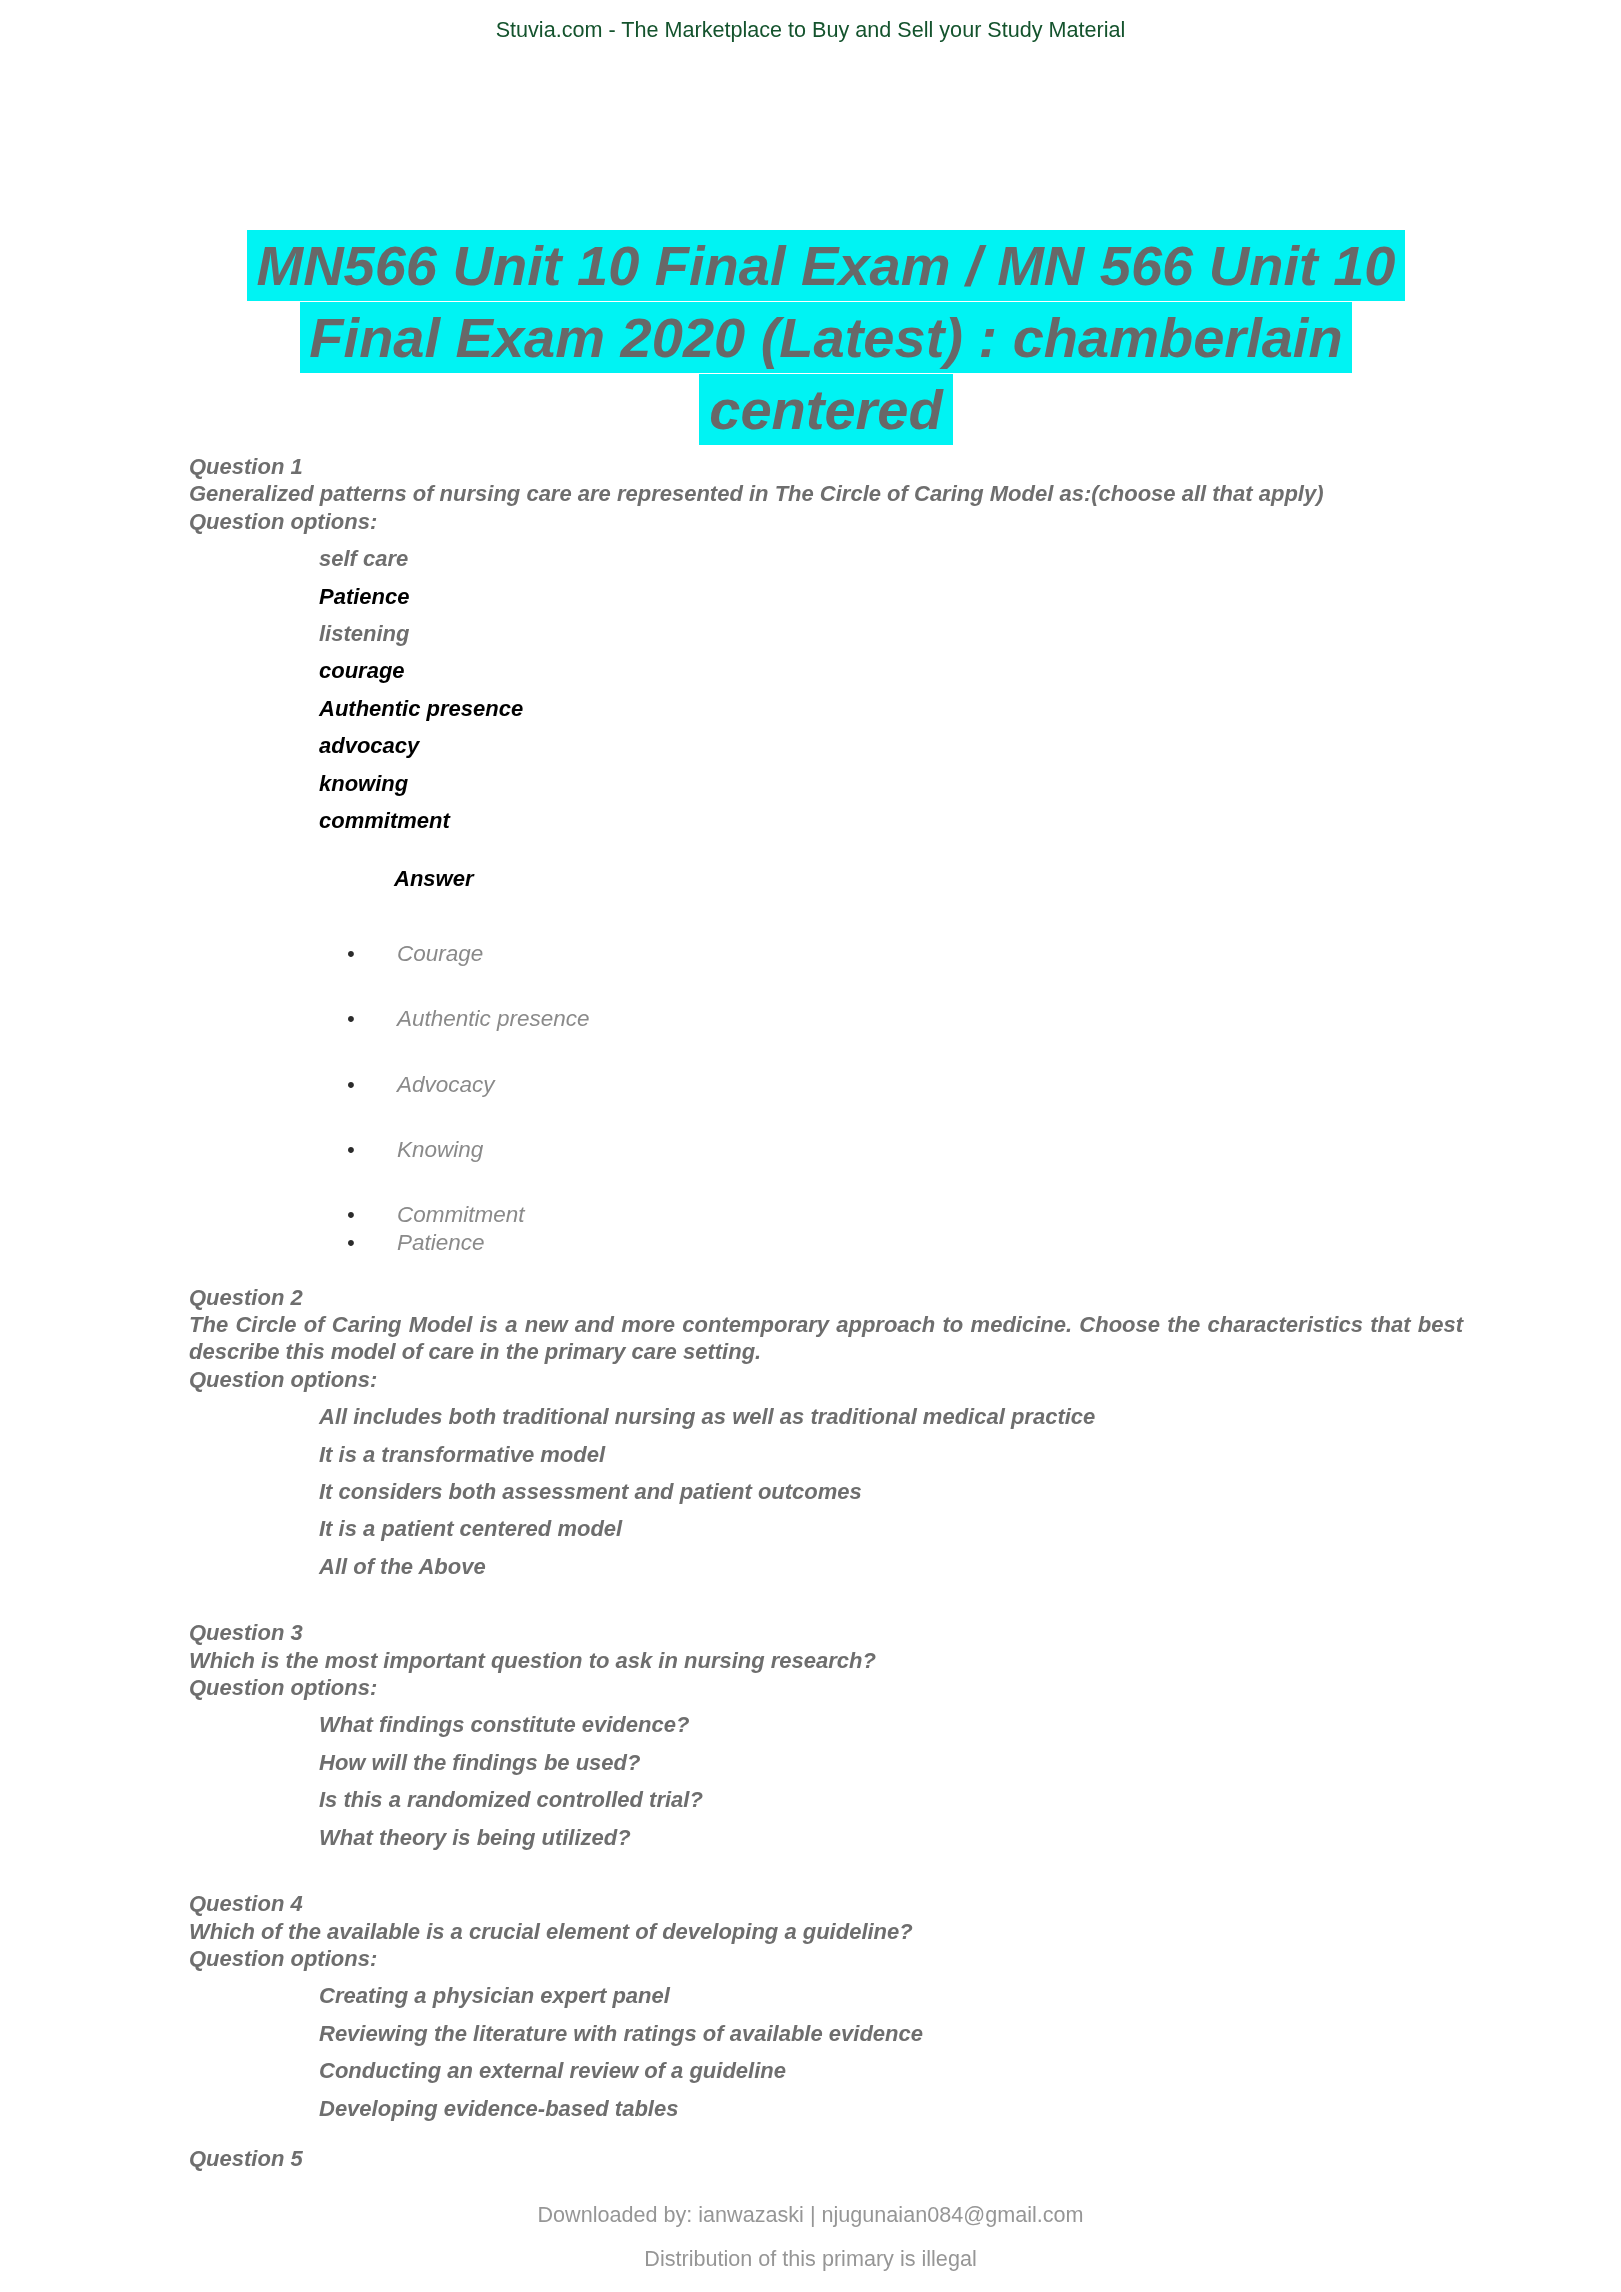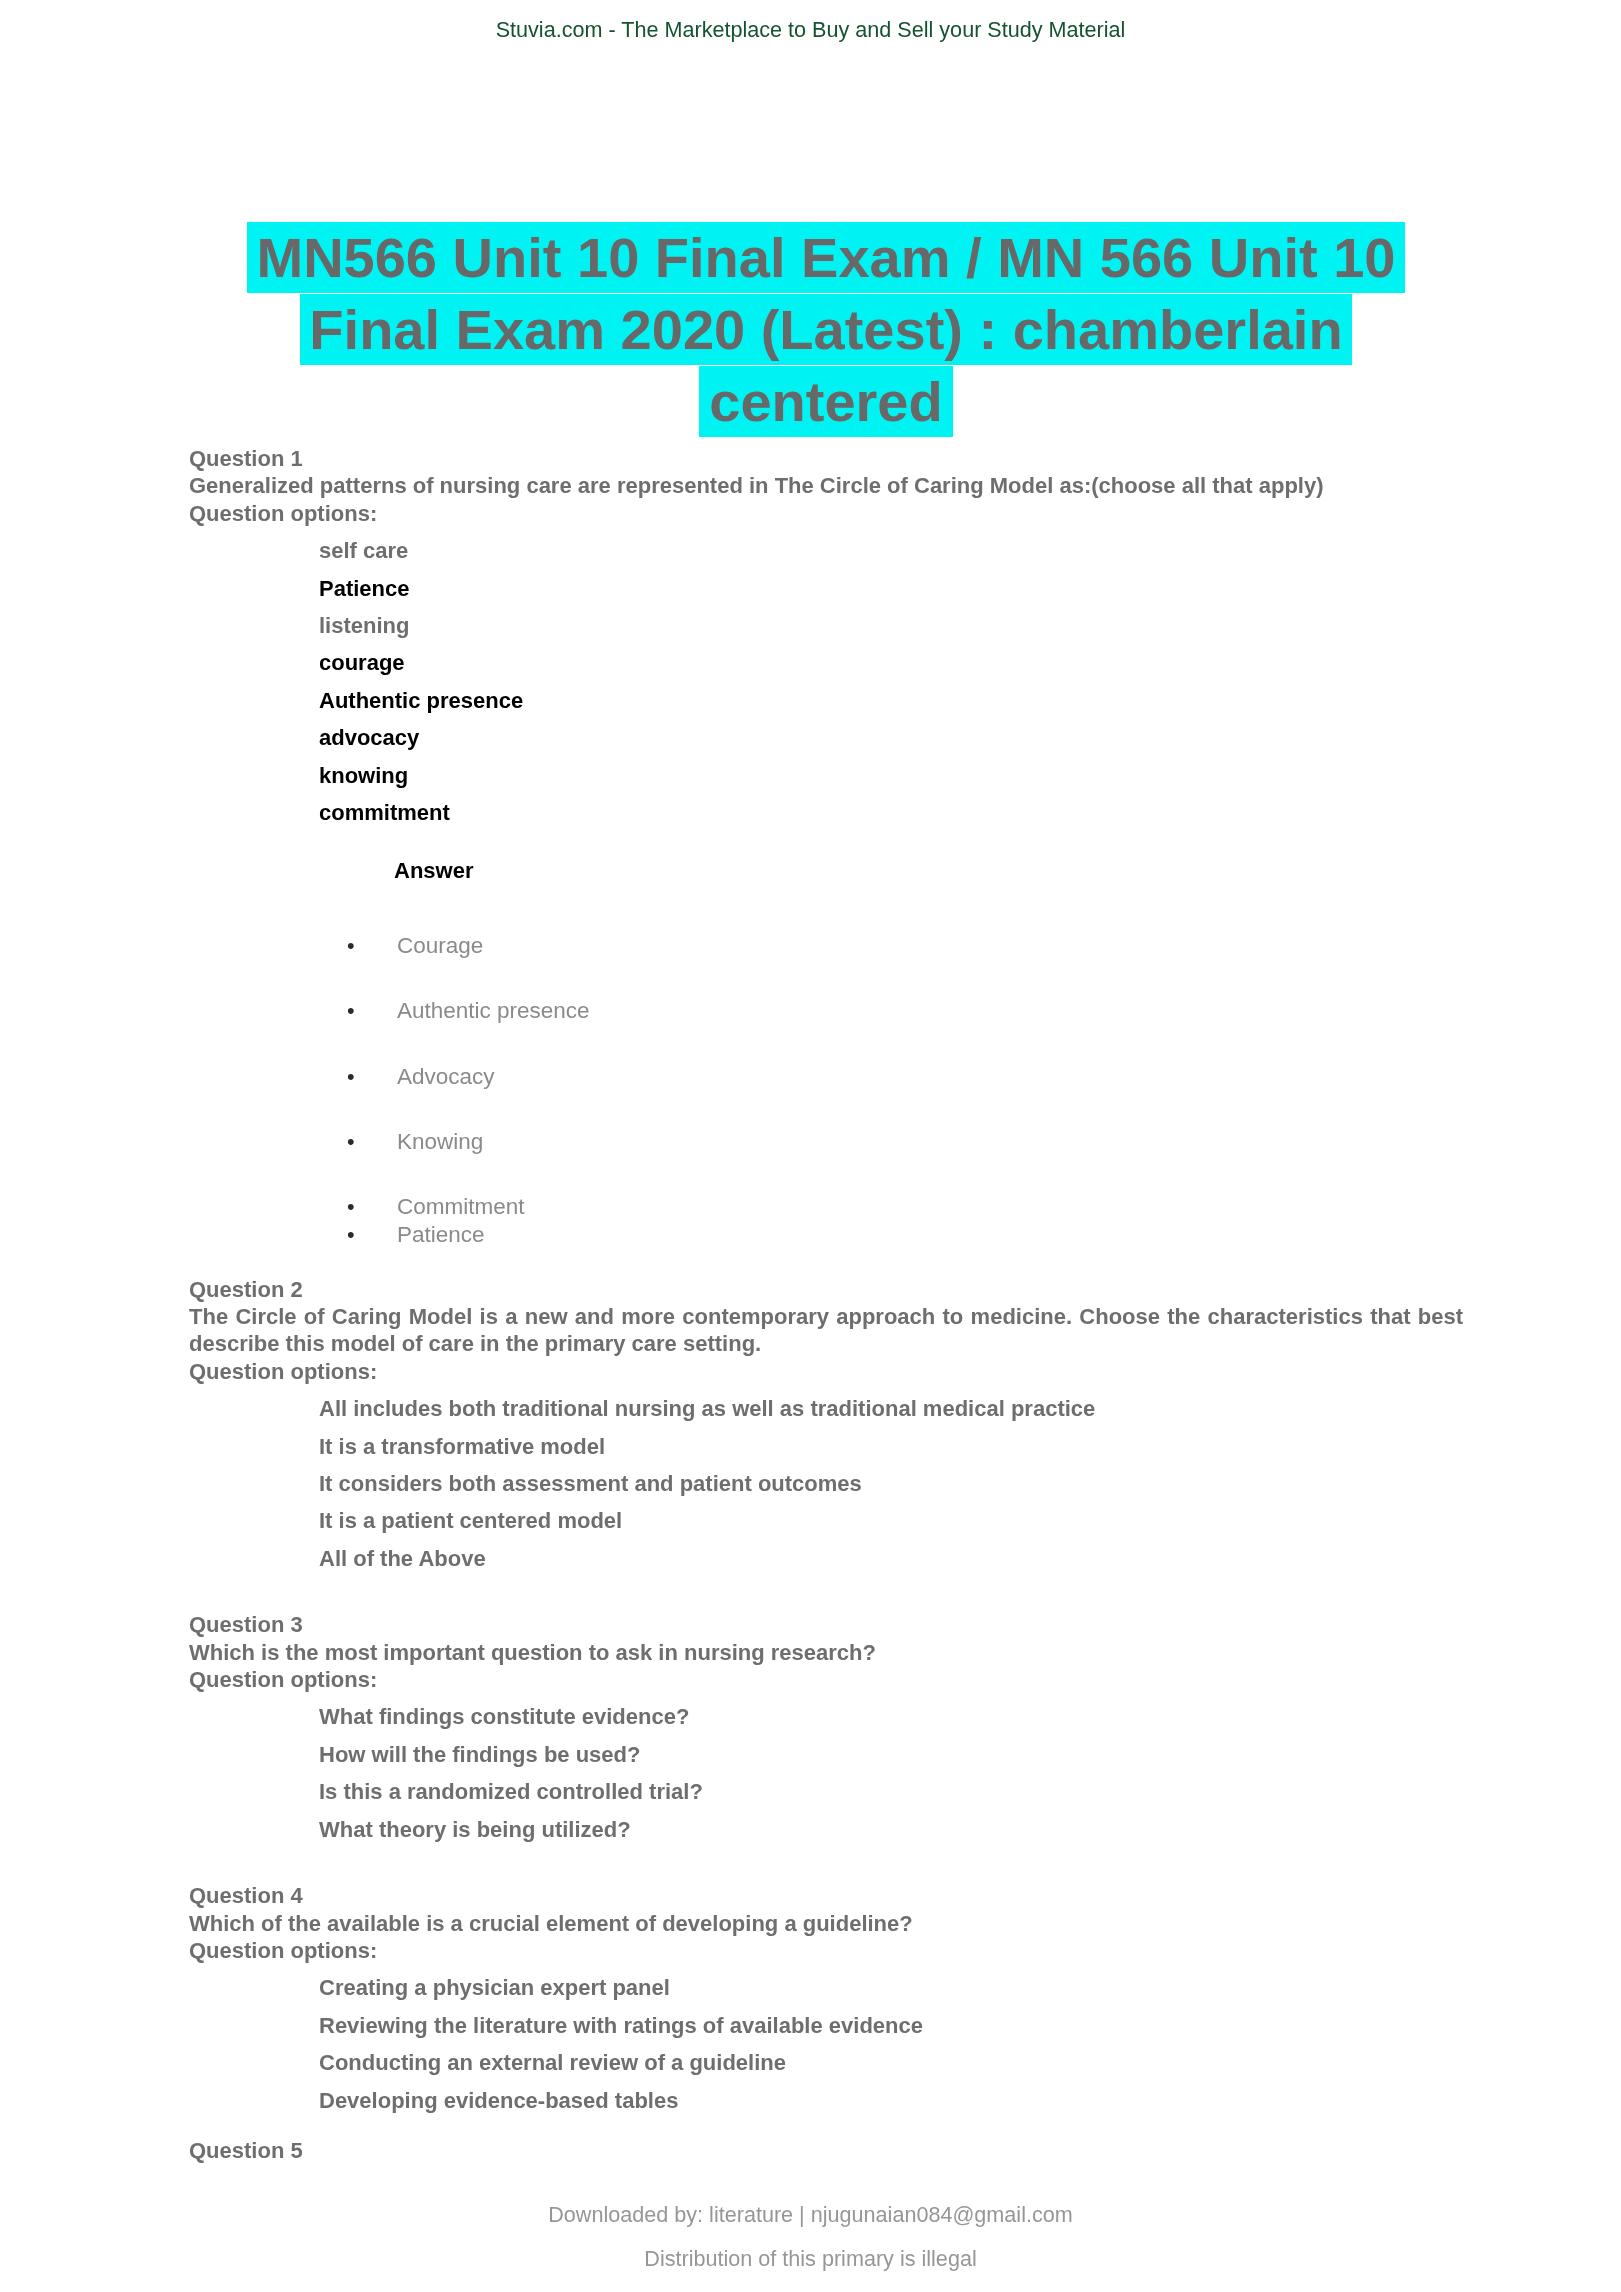--- a/index.html
+++ b/index.html
@@ -22,21 +22,21 @@
     position: absolute; left: 0; width: 100%;
     text-align: center;
     font-size: 21.6px; line-height: 27.4px;
     color: #969696; font-weight: 400;
   }
   .doc-footer-1 { top: 2201px; }
   .doc-footer-2 { top: 2245px; }
 
   
   .content {
-    position: absolute; left: 189px; top: 0; width: 1274px;
+    position: absolute; left: 189px; top: 8px; width: 1274px; font-style: italic;
   }
 
   
   .title-block { margin-top: 222px; }
   .title-line {
     text-align: center;
     line-height: 72px;
     font-size: 56px;
     font-weight: 700;
     color: #686868;
@@ -172,15 +172,15 @@
         <div class="q-option opt-gray">Conducting an external review of a guideline</div>
         <div class="q-option opt-gray">Developing evidence-based tables</div>
       </section>
       <section class="q-block qb-4">
         <div class="q-heading">Question 5</div>
       </section>
     </div>
 
 </div>
 
-<div class="doc-footer-1">Downloaded by: literature | njugunaian084@gmail.com</div>
+<div class="doc-footer-1">Downloaded by: ianwazaski | njugunaian084@gmail.com</div>
 <div class="doc-footer-2">Distribution of this primary is illegal</div>
 
 
 </body></html>

